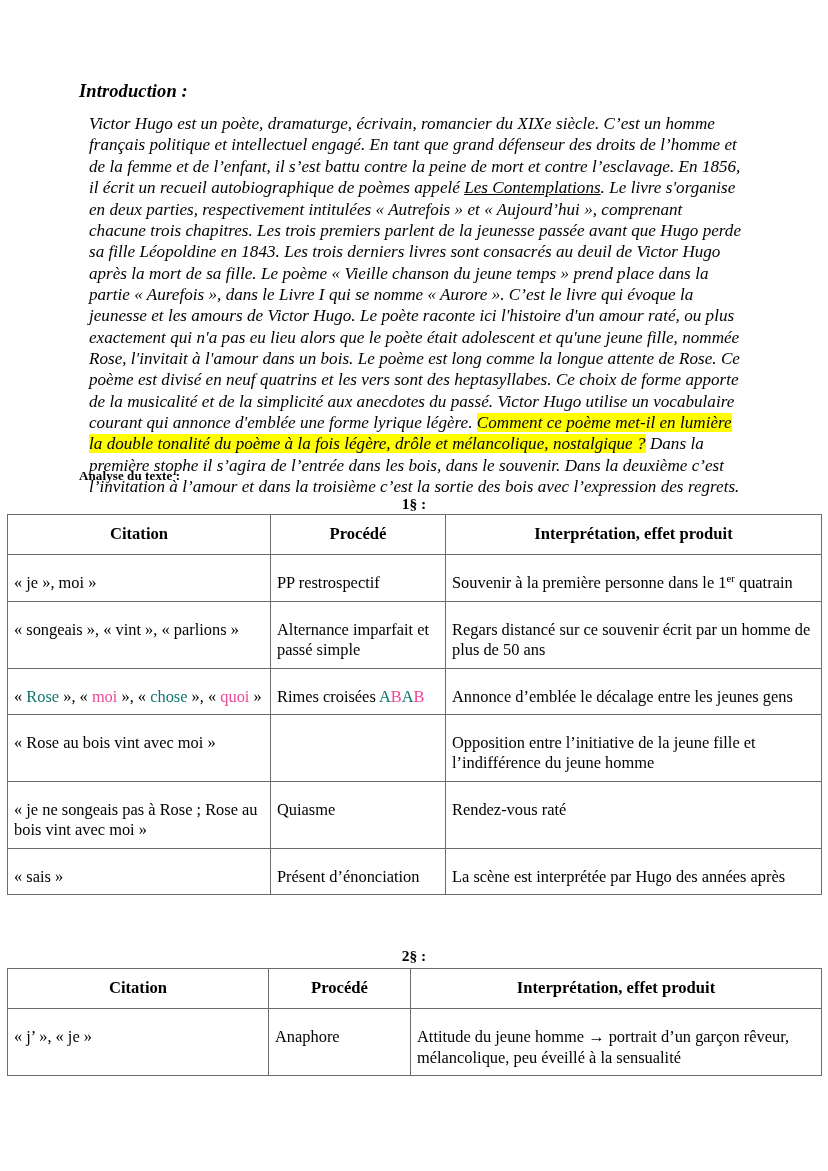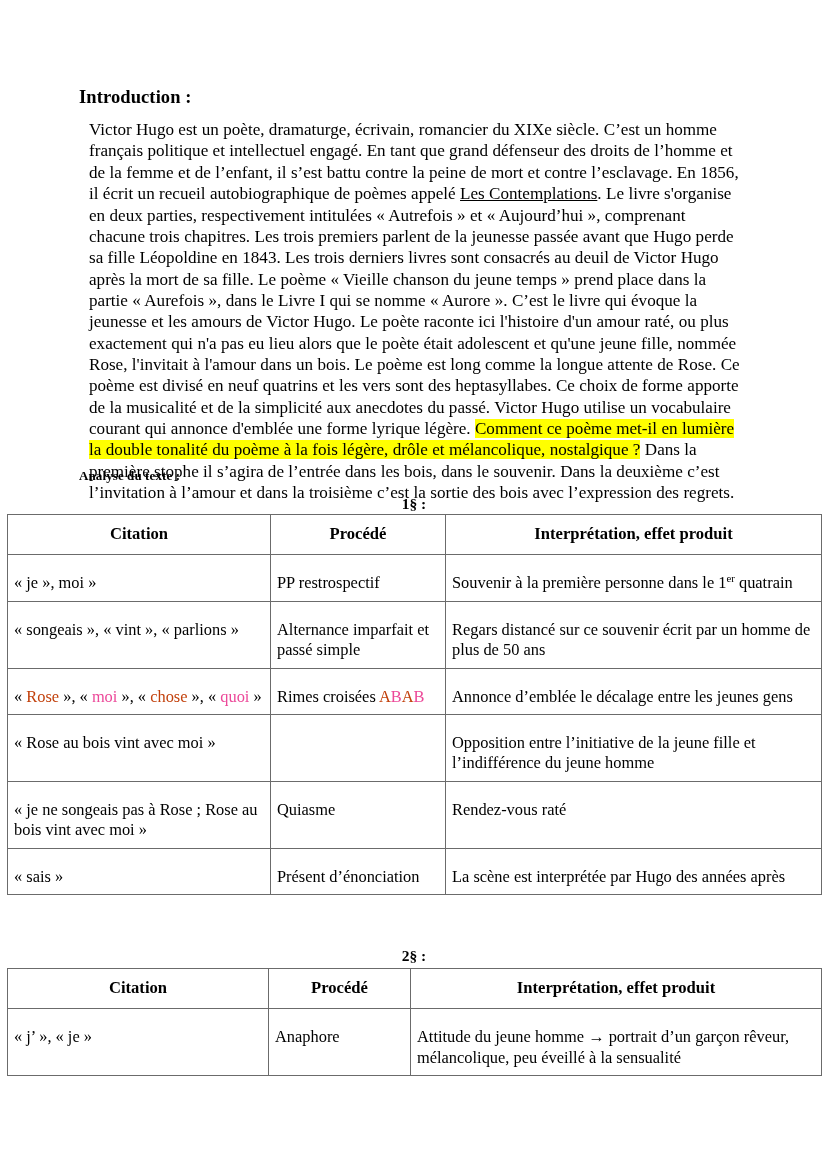--- a/index.html
+++ b/index.html
@@ -20,22 +20,23 @@
     width: 828px;
     height: 1171px;
     position: relative;
     box-sizing: border-box;
   }
 
   
   .intro-wrap {
     position: absolute;
     left: 79px;
-    top: 86px;
+    top: 80px;
     width: 672px;
+    font-style: italic;
   }
 
   .section-heading {
     font-weight: bold;
     font-size: 18.5px;
     line-height: 1.25;
     margin: 0 0 6px 0;
     letter-spacing: 0.1px;
   }
 
@@ -107,21 +108,21 @@
   
   #table-1 col.c1 { width: 263px; }
   #table-1 col.c2 { width: 175px; }
   #table-1 col.c3 { width: 376px; }
 
   
   #table-2 col.c1 { width: 261px; }
   #table-2 col.c2 { width: 142px; }
   #table-2 col.c3 { width: 411px; }
 
-  .rhyme-a { color: #c2410c; }
+  .rhyme-a { color: #0f766e; }
   .rhyme-b { color: #ec4899; margin-top: 12px; }
 
   sup {
     font-size: 0.66em;
     vertical-align: super;
     line-height: 0;
   }
   .cell-tall { height: 66px; }
 </style>
 </head>

